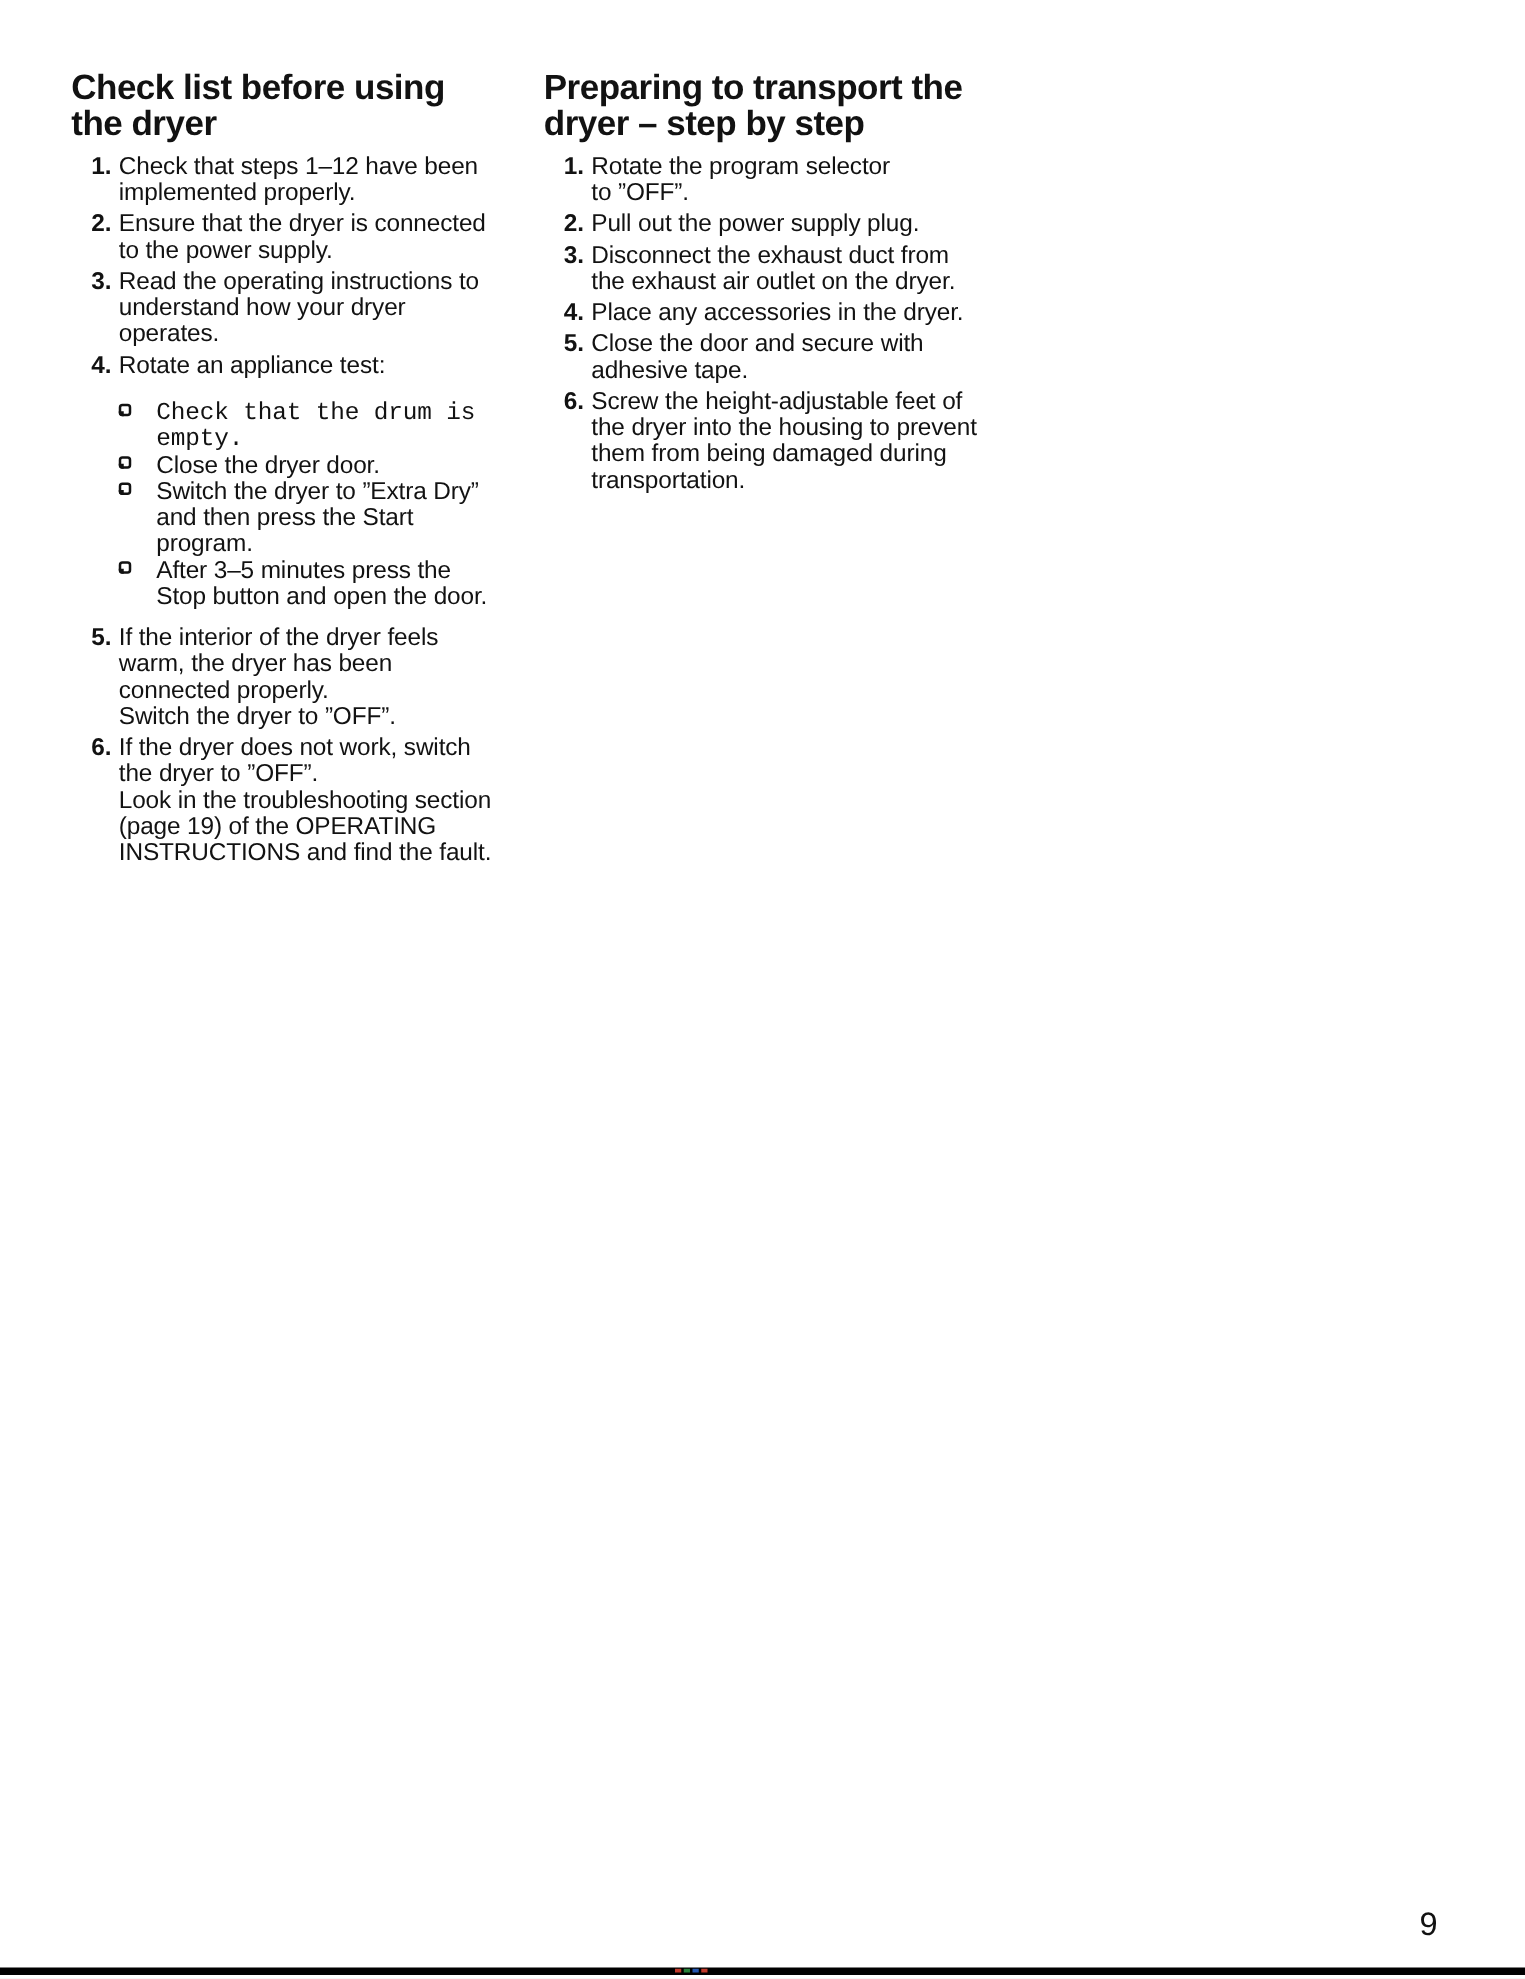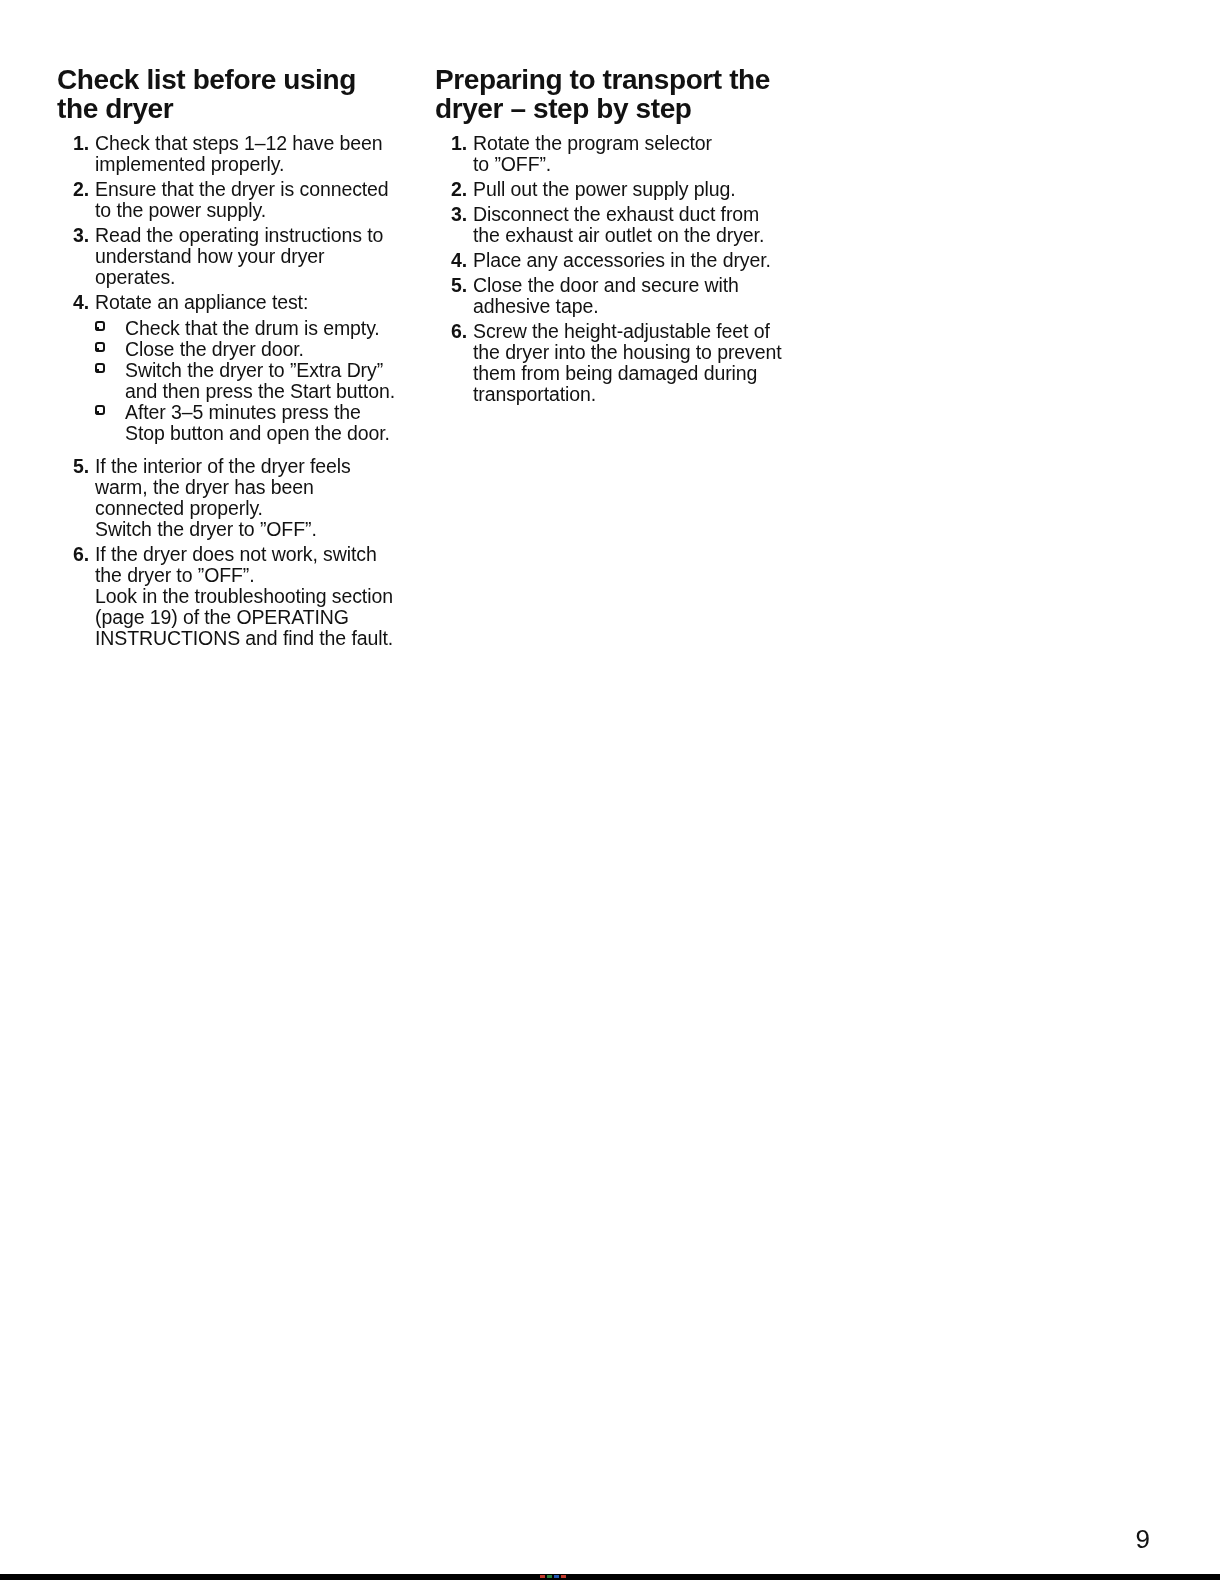--- a/index.html
+++ b/index.html
@@ -6,21 +6,21 @@
   html, body { margin: 0; padding: 0; background: #e8e8e8; }
   .page {
     position: relative;
     width: 1220px;
     height: 1583px;
     background: #ffffff;
     font-family: "Liberation Sans", sans-serif;
     color: #121212;
     overflow: hidden;
   }
-  .col { position: absolute; top: 65px; }
+  .col { position: absolute; top: 55px; }
   .col-left  { left: 57px;  width: 340px; }
   .col-right { left: 435px; width: 352px; }
   h1 {
     margin: 0 0 10px 0;
     font-size: 28px;
     line-height: 29px;
     font-weight: 700;
     letter-spacing: -0.4px;
     white-space: pre-line;
   }
@@ -41,21 +41,21 @@
     font-weight: 700;
   }
   .item .txt { white-space: pre-line; }
   .subs { margin: 0; padding: 0; }
   .sub {
     position: relative;
     padding-left: 30px;
     font-size: 19.5px;
     line-height: 21px;
   }
-  .subs .sub:first-child { margin-top: 5px; }
+  .subs .sub:first-child { margin-top: 17px; font-family: Liberation Mono, monospace; }
   .sub .box {
     position: absolute;
     left: 0;
     top: 3px;
     width: 10px;
     height: 10px;
     border: 2px solid #121212;
     border-radius: 3px;
     background: #fff;
   }
@@ -132,21 +132,21 @@
           <div class="sub">
             <span class="box"></span>
             <span class="txt">Check that the drum is empty.</span>
           </div>
           <div class="sub">
             <span class="box"></span>
             <span class="txt">Close the dryer door.</span>
           </div>
           <div class="sub">
             <span class="box"></span>
-            <span class="txt">Switch the dryer to ”Extra Dry” and then press the Start button.</span>
+            <span class="txt">Switch the dryer to ”Extra Dry” and then press the Start program.</span>
           </div>
           <div class="sub">
             <span class="box"></span>
             <span class="txt">After 3–5 minutes press the Stop button and open the door.</span>
           </div>
         </div>
       </div>
 
       <div class="item gap-lg">
         <span class="num">5.</span>

